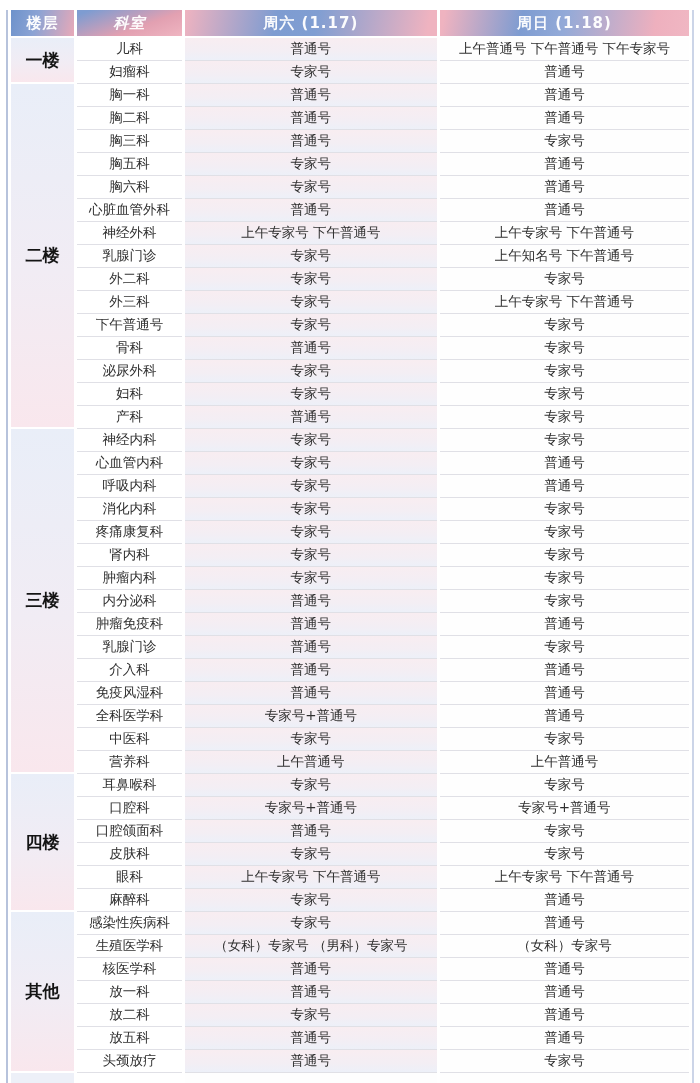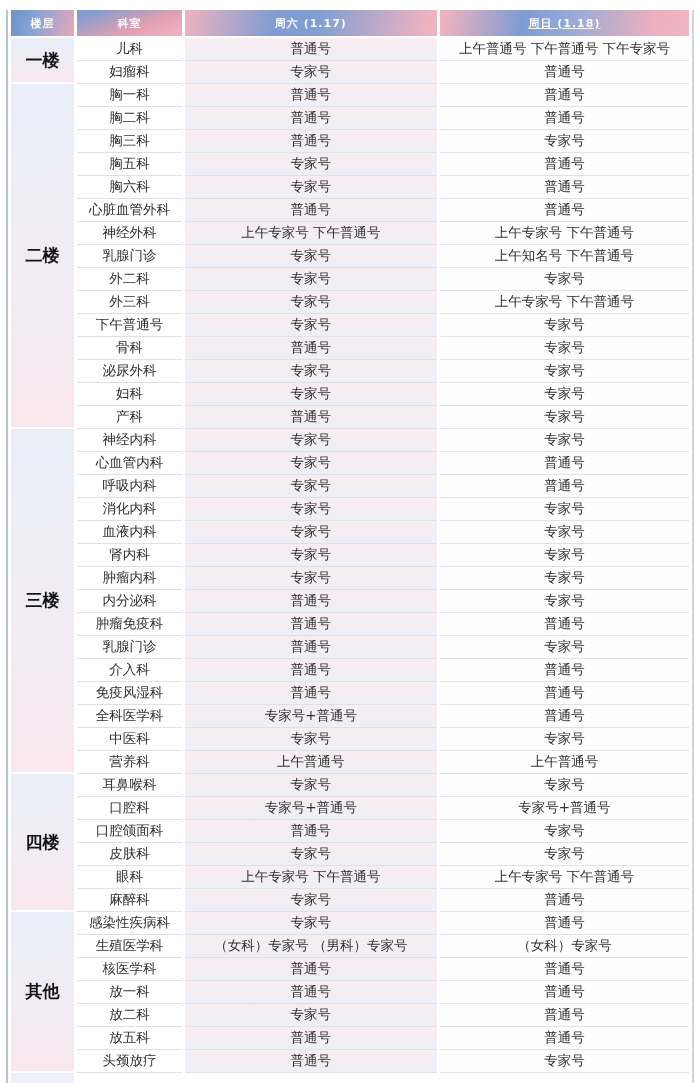--- a/index.html
+++ b/index.html
@@ -32,32 +32,32 @@
     border-spacing: 3px 0;
   }
   col.c-floor { width: 62px; }
   col.c-dept  { width: 103px; }
   col.c-sat   { width: 248px; }
   col.c-sun   { width: 245px; }
 
   th {
     height: 26px;
     padding: 0;
-    font-size: 11px;
+    font-size: 15px;
     font-weight: bold;
     color: rgba(255,255,255,0.96);
     text-align: center;
     vertical-align: middle;
     border-bottom: 2px solid #ffffff;
     letter-spacing: 1px;
   }
   th.h-floor { background: linear-gradient(105deg, #6d92cb 0%, #8ba3d4 40%, #e8a9b8 100%); }
-  th.h-dept  { background: linear-gradient(160deg, #7e9cd1 8%, #e2a0b1 62%, #efb5c1 100%); }
+  th.h-dept  { background: linear-gradient(160deg, #7e9cd1 8%, #e2a0b1 62%, #efb5c1 100%); font-style: italic; }
   th.h-sat   { background: linear-gradient(100deg, #efb3c0 0%, #7e9cd1 36%, #809ed2 52%, #efb3c0 96%); }
-  th.h-sun   { background: linear-gradient(100deg, #efb3c0 2%, #7e9cd1 33%, #93aad8 50%, #eeb0be 86%, #f0b7c3 100%); text-decoration: underline; }
+  th.h-sun   { background: linear-gradient(100deg, #efb3c0 2%, #7e9cd1 33%, #93aad8 50%, #eeb0be 86%, #f0b7c3 100%); }
 
   td {
     height: 22px;
     padding: 0 2px;
     font-size: 13.5px;
     color: #2f2f2f;
     text-align: center;
     vertical-align: middle;
     border-bottom: 1px solid #e0e0e6;
     white-space: nowrap;
@@ -202,21 +202,21 @@
             <td class="dept-cell">呼吸内科</td>
             <td class="sat-cell">专家号</td>
             <td class="sun-cell">普通号</td>
           </tr>
           <tr>
             <td class="dept-cell">消化内科</td>
             <td class="sat-cell">专家号</td>
             <td class="sun-cell">专家号</td>
           </tr>
           <tr>
-            <td class="dept-cell">血液内科</td>
+            <td class="dept-cell">疼痛康复科</td>
             <td class="sat-cell">专家号</td>
             <td class="sun-cell">专家号</td>
           </tr>
           <tr>
             <td class="dept-cell">肾内科</td>
             <td class="sat-cell">专家号</td>
             <td class="sun-cell">专家号</td>
           </tr>
           <tr>
             <td class="dept-cell">肿瘤内科</td>

